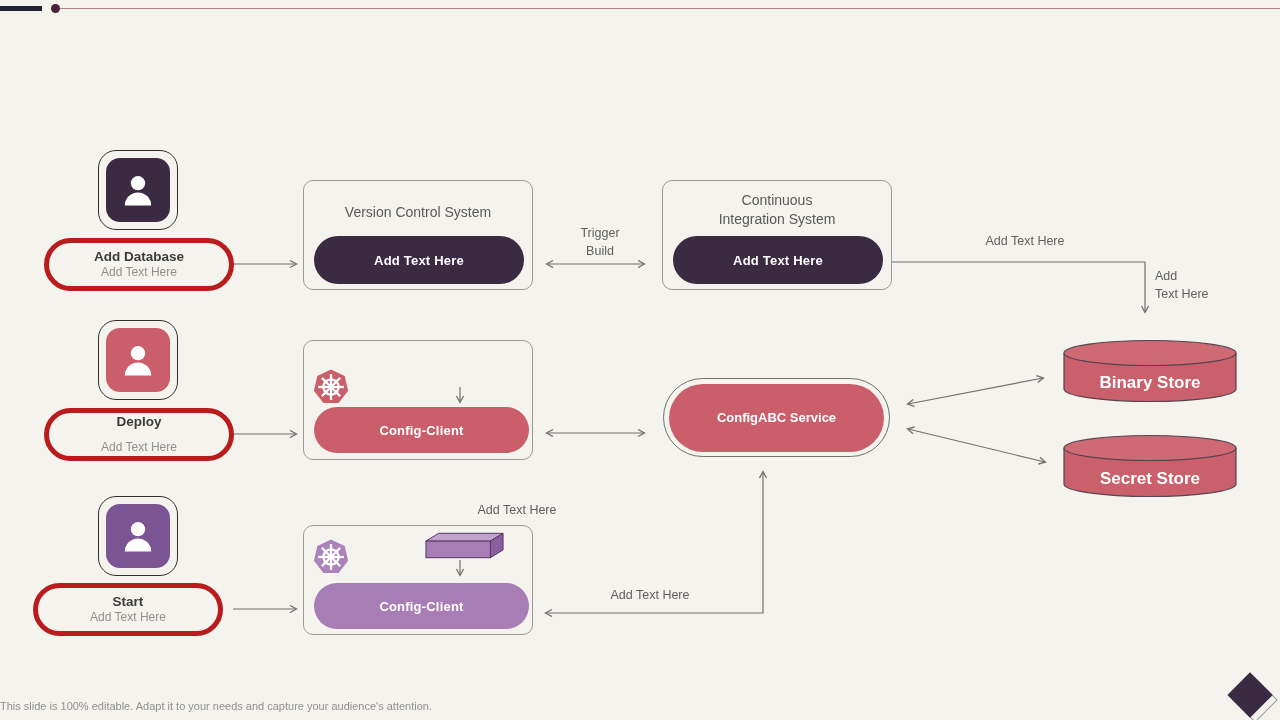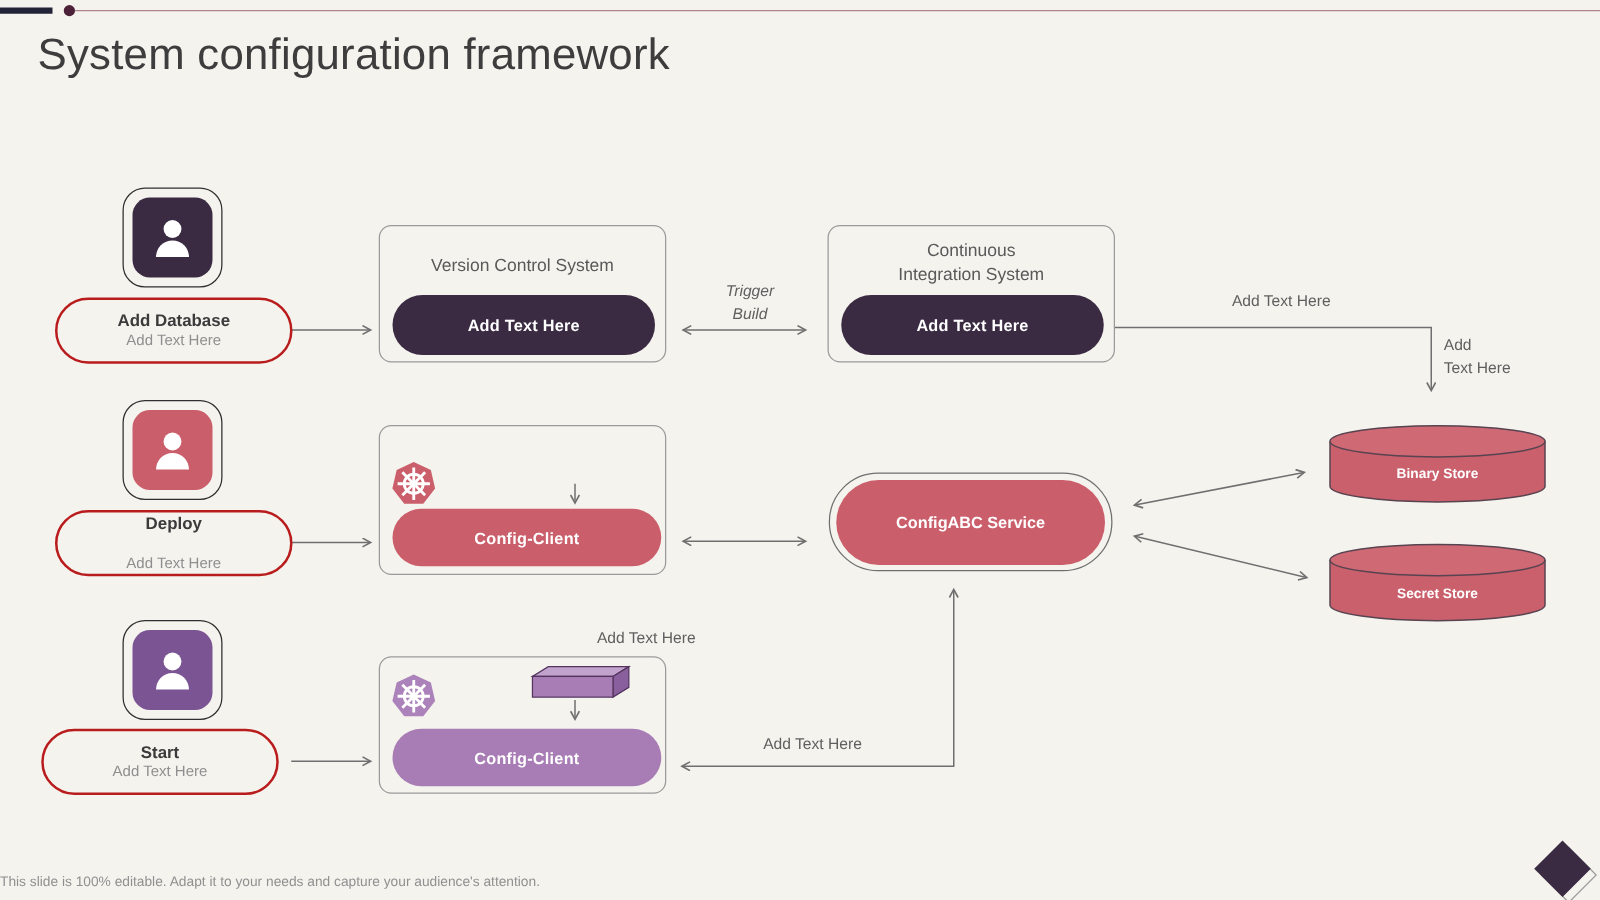--- a/index.html
+++ b/index.html
@@ -11,39 +11,39 @@
   .top-bar-dark { position:absolute; left:0; top:6px; width:42px; height:5px; background:#232338; }
   .top-dot { position:absolute; left:51px; top:4px; width:9px; height:9px; border-radius:50%; background:#4d2238; }
   .top-line { position:absolute; left:60px; top:8px; width:1220px; height:1px; background:#b0828c; }
 
   .page-title { position:absolute; left:30px; top:24px; font-size:35px; color:#3d3d3d; font-weight:500; letter-spacing:0.2px; }
   .page-subtitle { position:absolute; left:30px; top:79px; font-size:11.5px; color:#5a5a5a; }
 
   
   .actor-frame { position:absolute; width:80px; height:80px; border:1.4px solid #2f2f2f; border-radius:18px; }
   .actor-inner { position:absolute; left:7px; top:7px; width:64px; height:64px; border-radius:14px; display:flex; align-items:center; justify-content:center; }
-  .actor-pill { position:absolute; width:190px; height:53px; border:2px solid #b91c1c; border-radius:27px; display:flex; flex-direction:column; align-items:center; justify-content:center; line-height:1.3; }
+  .actor-pill { position:absolute; width:190px; height:53px; border:5px solid #b91c1c; border-radius:27px; display:flex; flex-direction:column; align-items:center; justify-content:center; line-height:1.3; }
   .actor-title { font-size:13.5px; font-weight:bold; color:#3b3b3b; }
   .actor-sub { font-size:12px; color:#8f8f8f; }
 
   
   .dbox { position:absolute; border:1px solid #9a9a9a; border-radius:10px; }
   .dbox-title { position:absolute; width:100%; text-align:center; font-size:14px; color:#595959; line-height:1.35; }
   .pill-btn { position:absolute; border-radius:24px; display:flex; align-items:center; justify-content:center; color:#fff; font-size:13px; font-weight:bold; letter-spacing:0.2px; }
   .dark { background:#3a2a42; }
   .rose { background:#cb5e6b; }
   .purple { background:#a87cb4; }
 
   
   .service-outline { position:absolute; left:663px; top:378px; width:227px; height:79px; border:1px solid #6f6f6f; border-radius:40px; }
   .service-pill { position:absolute; left:669px; top:384px; width:215px; height:68px; border-radius:34px; background:#cb5e6b; display:flex; flex-direction:row; align-items:center; justify-content:center; color:#fff; font-size:13px; font-weight:bold; line-height:1.45; }
 
   
   .store { position:absolute; width:176px; height:66px; }
-  .store-label { position:absolute; width:176px; text-align:center; color:#fff; font-size:11px; font-weight:bold; }
+  .store-label { position:absolute; width:176px; text-align:center; color:#fff; font-size:17px; font-weight:bold; }
 
   
   .conn-label { position:absolute; font-size:12.5px; color:#5f5f5f; text-align:center; line-height:1.4; }
   .conn-label.left { text-align:left; }
 
   .footer-text { position:absolute; left:0; top:700px; width:1280px; font-size:11px; color:#909090; }
 
   .diamond { position:absolute; width:32px; height:32px; transform:rotate(45deg); }
   .diamond-outline { left:1239px; top:684px; border:1px solid #9a9a9a; }
   .diamond-dark { left:1234px; top:679px; background:#3a2a42; }
@@ -53,21 +53,20 @@
 </style>
 </head>
 <body>
 
 <div class="slide">
 
   <div class="top-bar-dark"></div>
   <div class="top-dot"></div>
   <div class="top-line"></div>
 
-  <div class="page-title">System configuration framework</div>
 
   <svg class="overlay" width="1280" height="720" viewBox="0 0 1280 720">
     <defs>
       <marker id="ah" markerWidth="10" markerHeight="10" refX="7" refY="4" orient="auto" markerUnits="userSpaceOnUse">
         <path d="M1,0.5 L7.5,4 L1,7.5" fill="none" stroke="#6f6f6f" stroke-width="1.3"></path>
       </marker>
       <marker id="ahr" markerWidth="10" markerHeight="10" refX="7" refY="4" orient="auto-start-reverse" markerUnits="userSpaceOnUse">
         <path d="M1,0.5 L7.5,4 L1,7.5" fill="none" stroke="#6f6f6f" stroke-width="1.3"></path>
       </marker>
     </defs>
@@ -123,21 +122,21 @@
   <div class="actor-pill" style="left:33px; top:583px;text-align:center;">
     <div class="actor-title">Start</div>
     <div class="actor-sub">Add Text Here</div>
   </div>
 
   <div class="dbox" style="left:303px; top:180px; width:230px; height:110px;">
     <div class="dbox-title" style="top:22px;">Version Control System</div>
     <div class="pill-btn dark" style="left:10px; top:55px; width:210px; height:48px;">Add Text Here</div>
   </div>
 
-  <div class="conn-label" style="left:560px; top:225px; width:80px;font-style:italic;">
+  <div class="conn-label" style="left:560px; top:225px; width:80px;">
     <span>Trigger</span><br>
     <span>Build</span>
   </div>
 
   <div class="dbox" style="left:662px; top:180px; width:230px; height:110px;">
     <div class="dbox-title" style="top:10px;">
       <span>Continuous</span><br>
       <span>Integration  System</span>
     </div>
     <div class="pill-btn dark" style="left:10px; top:55px; width:210px; height:48px;">Add Text Here</div>

